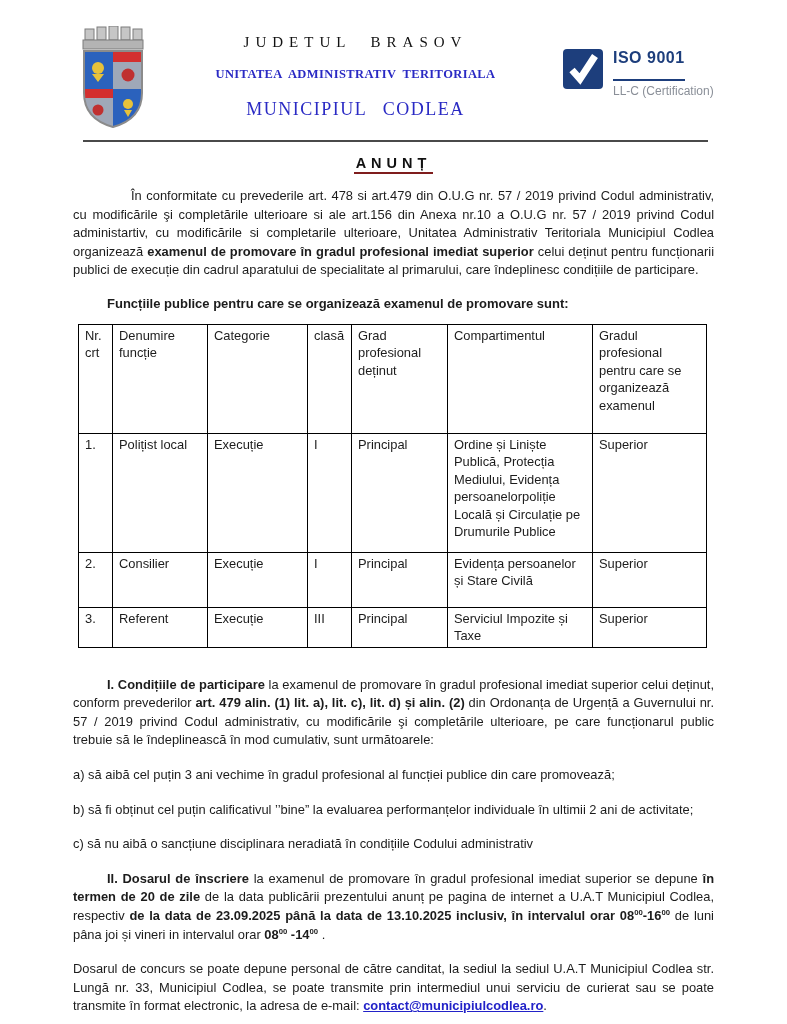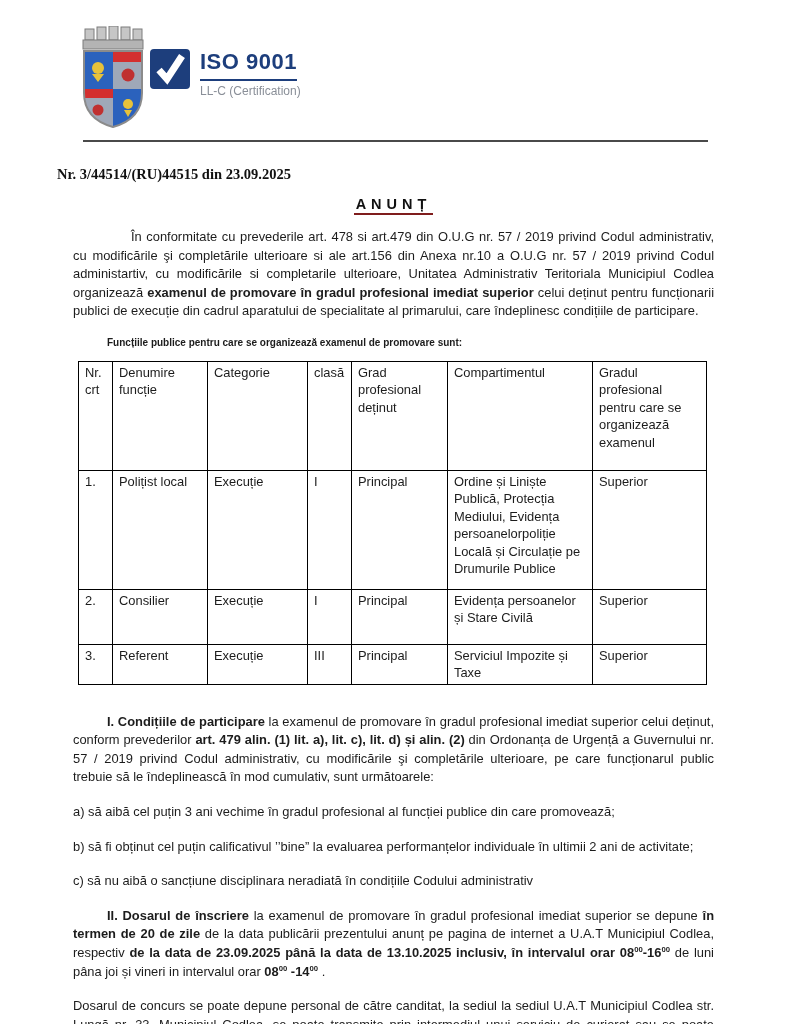--- a/index.html
+++ b/index.html
@@ -11,34 +11,34 @@
   
   .hdr{display:flex;align-items:flex-start;}
   .crest{width:72px;height:108px;margin-left:20px;flex:0 0 auto;}
   .hdr-titles{flex:1 1 auto;text-align:center;padding-top:8px;font-family:"Liberation Serif","DejaVu Serif",serif;}
   .hdr-county{font-size:15px;color:#111;letter-spacing:6px;word-spacing:10px;}
   .hdr-uat{margin-top:16px;font-size:12.5px;font-weight:bold;color:#2a2ac4;letter-spacing:.4px;word-spacing:3px;}
   .hdr-city{margin-top:17px;font-size:18px;color:#2a2ac4;letter-spacing:1.5px;word-spacing:10px;}
   .iso{flex:0 0 auto;width:168px;margin-top:22px;display:flex;align-items:flex-start;}
   .iso-box{width:42px;height:42px;flex:0 0 auto;}
   .iso-txt{margin-left:9px;padding-top:1px;}
-  .iso-name{font-size:22px;font-weight:bold;color:#1d3e7c;letter-spacing:.5px;border-bottom:2px solid #1d3e7c;padding-bottom:4px;display:inline-block;}
+  .iso-name{font-size:16px;font-weight:bold;color:#1d3e7c;letter-spacing:.5px;border-bottom:2px solid #1d3e7c;padding-bottom:12px;display:inline-block;}
   .iso-sub{font-size:12px;color:#8a8f98;margin-top:3px;}
   .hdr-rule{border:0;border-top:2px solid #4a4a4a;margin:6px 22px 0 26px;}
   .addr{margin-top:2px;text-align:center;font-family:"Liberation Serif","DejaVu Serif",serif;
         font-weight:bold;font-size:10px;color:#222;letter-spacing:.2px;}
   .addr .rt-link{color:#2222c8;text-decoration:underline;}
   
   .doc-no{margin-top:24px;font-family:"Liberation Serif","DejaVu Serif",serif;font-weight:bold;font-size:14.5px;color:#111;}
   .title-wrap{text-align:center;margin-top:12px;}
   .title{display:inline-block;font-weight:bold;font-size:14.5px;letter-spacing:5px;color:#111;
          border-bottom:2px solid #7f1d1d;padding:0 2px 1px 2px;}
   .para{font-size:12.9px;line-height:1.44;text-align:justify;color:#1c1c1c;margin:16px;}
   .p1{margin-top:13px;text-indent:58px;}
-  .subtitle{padding-left:50px;font-weight:bold;font-size:10px;}
+  .subtitle{padding-left:50px;font-weight:bold;font-size:13px;}
   .sect{text-indent:34px;}
   .sect-i{margin-top:28px;}
   .item{text-indent:0;}
   .rt-b{font-weight:bold;}
   .rt-u{}
   .rt-link{color:#2222c8;font-weight:bold;text-decoration:underline;cursor:pointer;}
   sup{vertical-align:super;font-size:.6em;line-height:0;}
   
   table.fn{border-collapse:collapse;margin:13px 0 0 21px;table-layout:fixed;width:628px;}
   table.fn th,table.fn td{border:1px solid #000;font-weight:normal;text-align:left;vertical-align:top;
@@ -80,36 +80,40 @@
         <circle cx="21" cy="42" r="6" fill="#e8c23a"></circle>
         <path d="M15,48 L27,48 L21,56 Z" fill="#e8c23a"></path>
         <circle cx="51" cy="49" r="6.5" fill="#c03030"></circle>
         <circle cx="21" cy="84" r="5.5" fill="#c03030"></circle>
         <circle cx="51" cy="78" r="5" fill="#e8c23a"></circle>
         <path d="M47,84 L55,84 L51,91 Z" fill="#e8c23a"></path>
       </g>
       <path d="M7,25 L65,25 L65,67 Q65,93 36,101 Q7,93 7,67 Z" fill="none" stroke="#8b8b8b" stroke-width="2"></path>
     </svg>
 
+    <div class="hdr-titles">
+      <div class="hdr-county">JUDETUL BRASOV</div>
+      <div class="hdr-uat">UNITATEA  ADMINISTRATIV TERITORIALA</div>
+      <div class="hdr-city">MUNICIPIUL  CODLEA</div>
+    </div>
 
     <div class="iso">
       <svg class="iso-box" viewBox="0 0 42 42">
         <rect x="1" y="1" width="40" height="40" rx="4" fill="#1d3e7c"></rect>
         <path d="M10,22 L18,31 L33,8" fill="none" stroke="#ffffff" stroke-width="7" stroke-linecap="butt" stroke-linejoin="miter"></path>
       </svg>
       <div class="iso-txt">
         <span class="iso-name">ISO 9001</span>
         <div class="iso-sub">LL-C (Certification)</div>
       </div>
     </div>
   </div>
 
   <hr class="hdr-rule">
 
-  <div class="doc-no">Nr. 3/44514/(RU)44515 din 23.09.2025</div>
 
   <div class="title-wrap">
     <span class="title">ANUNȚ</span>
   </div>
 
   <p class="para p1"><span>În conformitate cu prevederile art. 478 si art.479 din O.U.G nr. 57 / 2019 privind Codul administrativ, cu modificările şi completările ulterioare si ale art.156 din Anexa nr.10 a O.U.G nr. 57 / 2019 privind Codul administartiv, cu modificările si completarile ulterioare, Unitatea Administrativ Teritoriala Municipiul Codlea organizează </span><span class="rt-b">examenul de promovare în gradul profesional imediat superior</span><span> celui deținut pentru funcționarii publici de execuție din cadrul aparatului de specialitate al primarului, care îndeplinesc condițiile de participare.</span></p>
 
   <div class="subtitle">Funcțiile publice pentru care se organizează examenul de promovare sunt:</div>
 
   <table class="fn">

